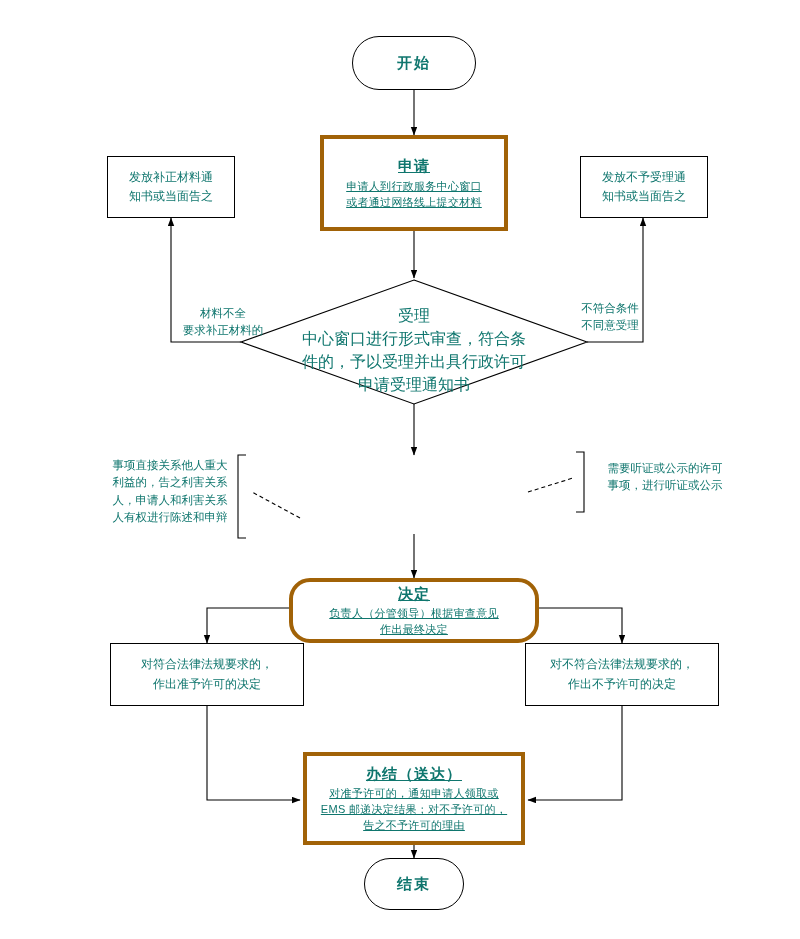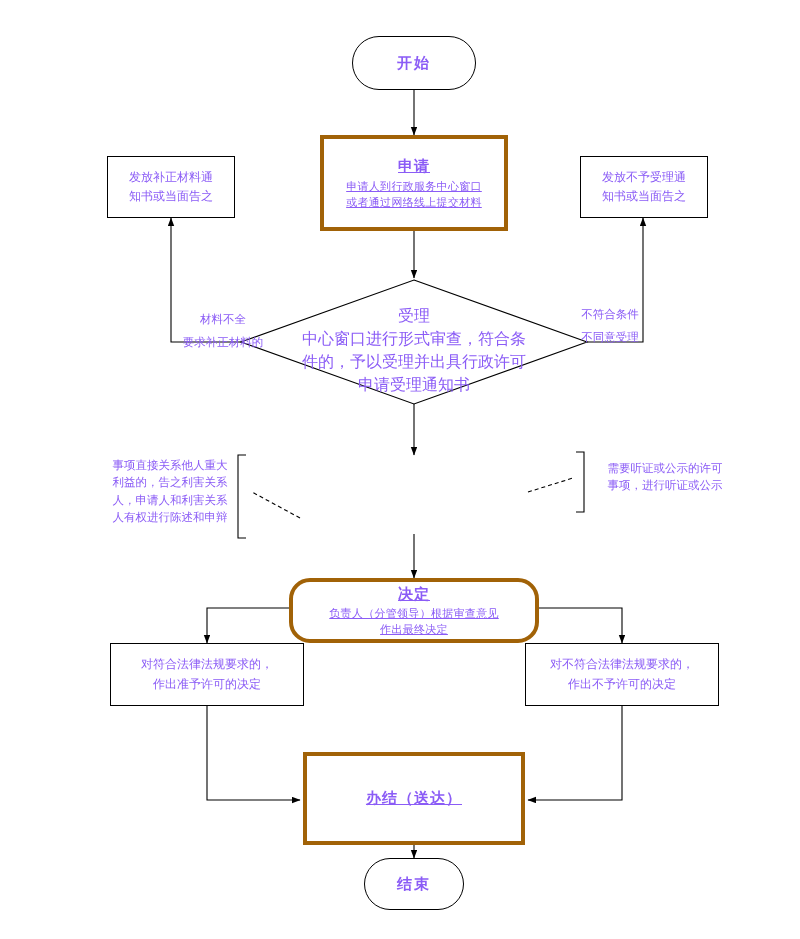--- a/index.html
+++ b/index.html
@@ -6,21 +6,21 @@
     margin: 0;
     padding: 0;
     background: #ffffff;
   }
   #canvas {
     position: relative;
     width: 800px;
     height: 939px;
     background: #ffffff;
     font-family: "Liberation Sans", "DejaVu Sans", sans-serif;
-    color: #8b5cf6;
+    color: #0f766e;
     overflow: hidden;
   }
   svg.layer {
     position: absolute;
     left: 0;
     top: 0;
     width: 800px;
     height: 939px;
     pointer-events: none;
   }
@@ -100,21 +100,20 @@
     text-align: center;
   }
   .edge-label {
     position: absolute;
     font-size: 11.5px;
     line-height: 1.5;
     text-align: center;
   }
   .edge-label div {
     white-space: nowrap;
-    margin-top: 6px;
   }
 </style>
 </head>
 <body>
 
 <div id="canvas">
 
   <svg class="layer" viewBox="0 0 800 939">
     <defs>
       <marker id="arrow" markerWidth="9" markerHeight="9" refX="7.5" refY="3" orient="auto" markerUnits="strokeWidth">
@@ -181,20 +180,25 @@
   <div class="node rect" style="left:289px; top:578px; width:250px; height:65px;border-radius:21px;">
     <div class="title">决定</div>
     <div class="body">
       <div>负责人（分管领导）根据审查意见</div>
       <div>作出最终决定</div>
     </div>
   </div>
 
   <div class="node rect" style="left:303px; top:752px; width:222px; height:93px;">
     <div class="title">办结（送达）</div>
+    <div class="body">
+      <div>对准予许可的，通知申请人领取或</div>
+      <div>EMS 邮递决定结果；对不予许可的，</div>
+      <div>告之不予许可的理由</div>
+    </div>
   </div>
 
   <div class="node term" style="left:364px; top:858px; width:100px; height:52px;">
     <div class="title">结束</div>
   </div>
 
   <div class="side-box" style="left:107px; top:156px; width:128px; height:62px;">
     <div>发放补正材料通</div>
     <div>知书或当面告之</div>
   </div>

